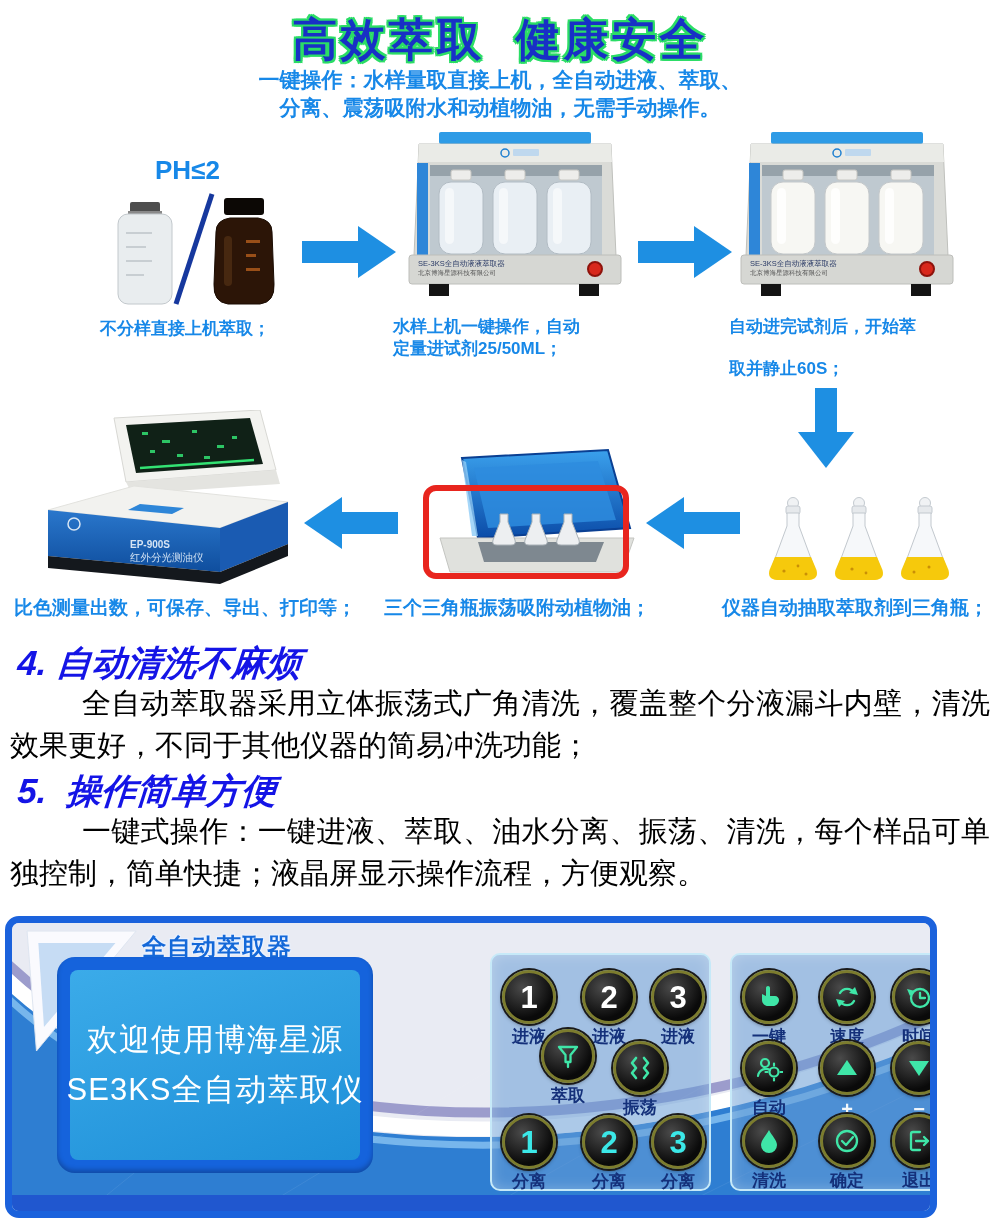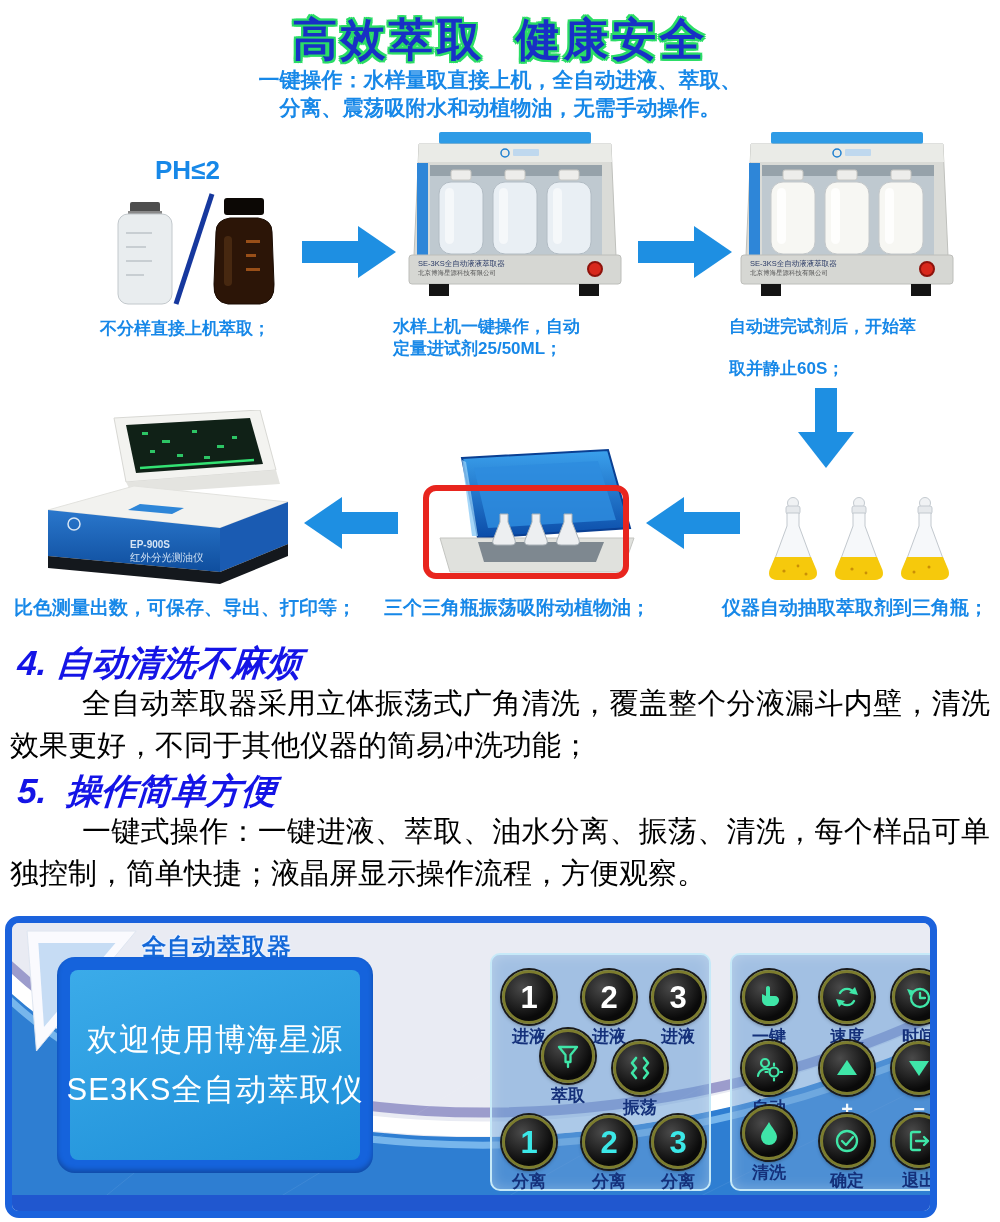--- a/index.html
+++ b/index.html
@@ -395,21 +395,21 @@
         <div class="klabel light">+</div>
       </div>
       <div class="kcell" style="left:150px;top:86px">
         <div class="kbtn">
           <svg width="28" height="28" viewBox="0 0 28 28">
             <polygon points="4,7 24,7 14,22" fill="#3FE6A8"></polygon>
           </svg>
         </div>
         <div class="klabel light">−</div>
       </div>
-      <div class="kcell" style="left:0;top:151px">
+      <div class="kcell" style="left:0;top:159px">
         <div class="kbtn">
           <svg width="28" height="28" viewBox="0 0 28 28">
             <path d="M14,3 C11,9 6,13 6,18 a8,8 0 0 0 16,0 C22,13 17,9 14,3 Z" fill="#3FE6A8"></path>
           </svg>
         </div>
         <div class="klabel">清洗</div>
       </div>
       <div class="kcell" style="left:78px;top:159px">
         <div class="kbtn">
           <svg width="28" height="28" viewBox="0 0 28 28">

